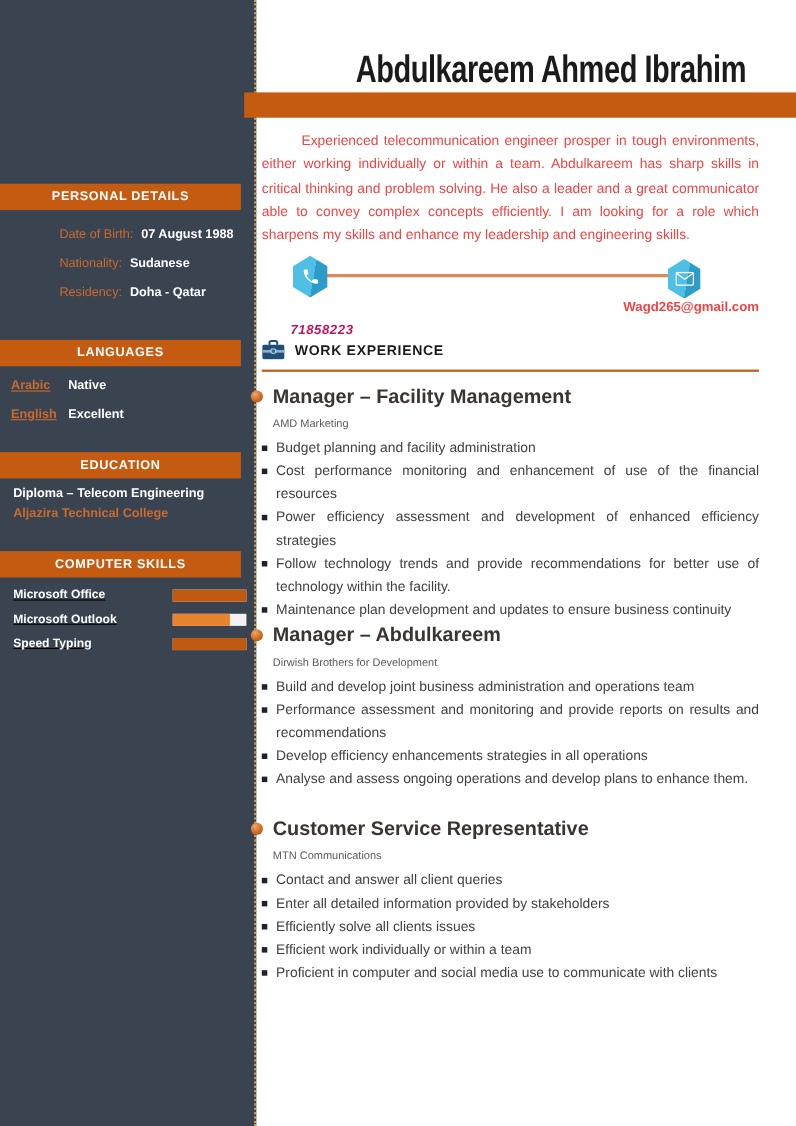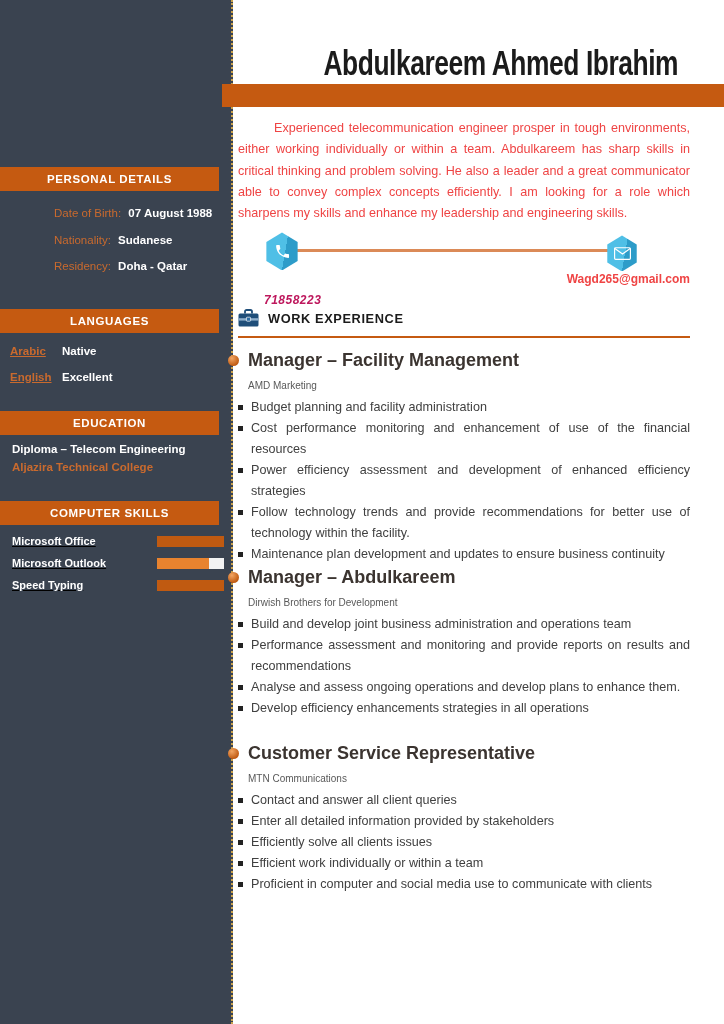--- a/index.html
+++ b/index.html
@@ -229,25 +229,25 @@
           <li>
               <span class="sq"></span>
               <span class="btxt">Build and develop joint business administration and operations team</span>
             </li>
           <li>
               <span class="sq"></span>
               <span class="btxt">Performance assessment and monitoring and provide reports on results and recommendations</span>
             </li>
           <li>
               <span class="sq"></span>
+              <span class="btxt">Develop efficiency enhancements strategies in all operations</span>
+            </li>
+          <li>
+              <span class="sq"></span>
               <span class="btxt">Analyse and assess ongoing operations and develop plans to enhance them.</span>
-            </li>
-          <li>
-              <span class="sq"></span>
-              <span class="btxt">Develop efficiency enhancements strategies in all operations</span>
             </li>
         </ul>
       </div>
 
       <div class="job3">
         <div class="job-title-row" style="margin-top:0">
           <span class="ball"></span>
           <span class="job-title">Customer Service Representative</span>
         </div>
         <div class="company">MTN Communications</div>

